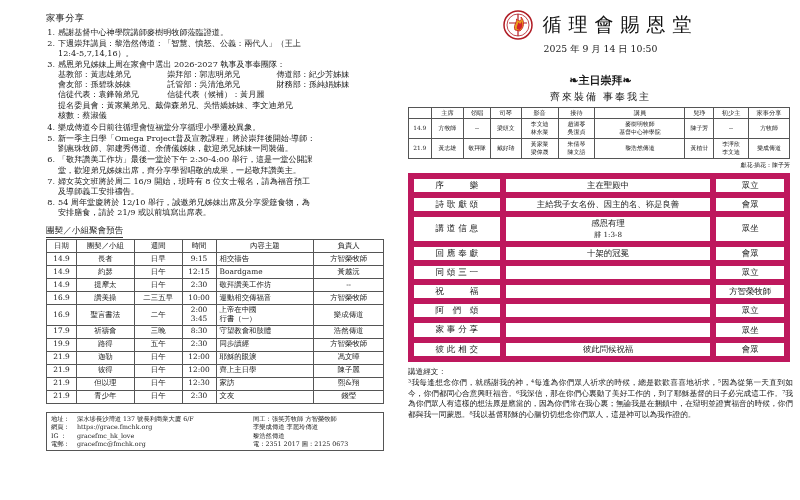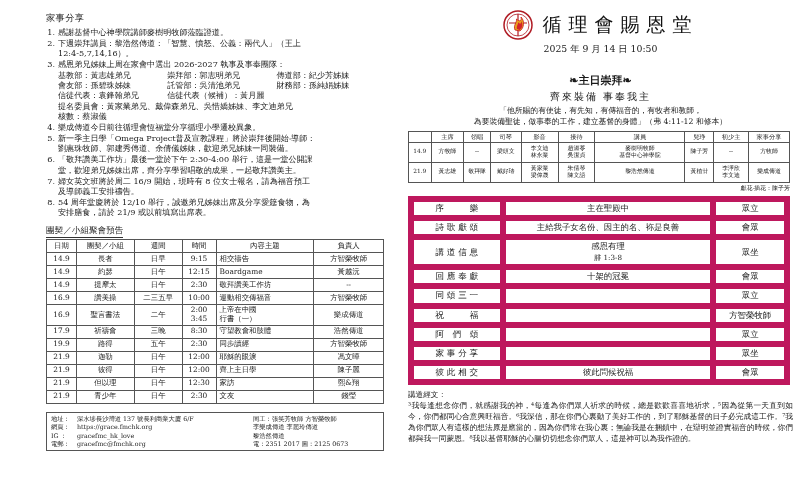--- a/index.html
+++ b/index.html
@@ -26,21 +26,21 @@
   ol.notices > li {
     font-size: 8.1px; line-height: 1.28;
     display: flex; gap: 3px; margin-bottom: .6px;
     font-family: "DejaVu Serif", "Liberation Serif", serif;
   }
   ol.notices > li .num { width: 9px; flex: 0 0 9px; text-align: right; }
   ol.notices > li .body { flex: 1; }
   .sub-line { display: block; white-space: pre; }
   .ministry-grid { display: block; }
   .ministry-grid .mrow { display: flex; }
-  .ministry-grid .mcol { width: 33.3%; }
+  .ministry-grid .mcol { width: 33.3%; font-family: Liberation Serif, serif; }
 
   .tbl-heading {
     font-size: 8.6px; margin: 2px 0 1px 0;
     border-bottom: 1px solid #333; display: inline-block;
     font-family: "DejaVu Serif", "Liberation Serif", serif;
   }
   table.fellowship {
     border-collapse: collapse; width: 338px;
     font-size: 7.4px;
     font-family: "DejaVu Serif", "Liberation Serif", serif;
@@ -360,24 +360,20 @@
         </svg>
       </div>
       <div class="church-name">循理會賜恩堂</div>
     </div>
 
     <div class="svc-date">2025 年 9 月 14 日 10:50</div>
     <div class="svc-type">
       <span>❧</span><span>主日崇拜</span><span>❧</span>
     </div>
     <div class="svc-theme">齊來裝備 事奉我主</div>
-    <div class="verse">
-      <div>「他所賜的有使徒，有先知，有傳福音的，有牧者和教師，</div>
-      <div>為要裝備聖徒，做事奉的工作，建立基督的身體」（弗 4:11-12 和修本）</div>
-    </div>
 
     <table class="duty">
       <thead>
           <tr id="duty-head">
             <th class="d-c0"></th>
             <th class="d-c1">主席</th>
             <th class="d-c2">領唱</th>
             <th class="d-c3">司琴</th>
             <th class="d-c4">影音</th>
             <th class="d-c5">接待</th>

